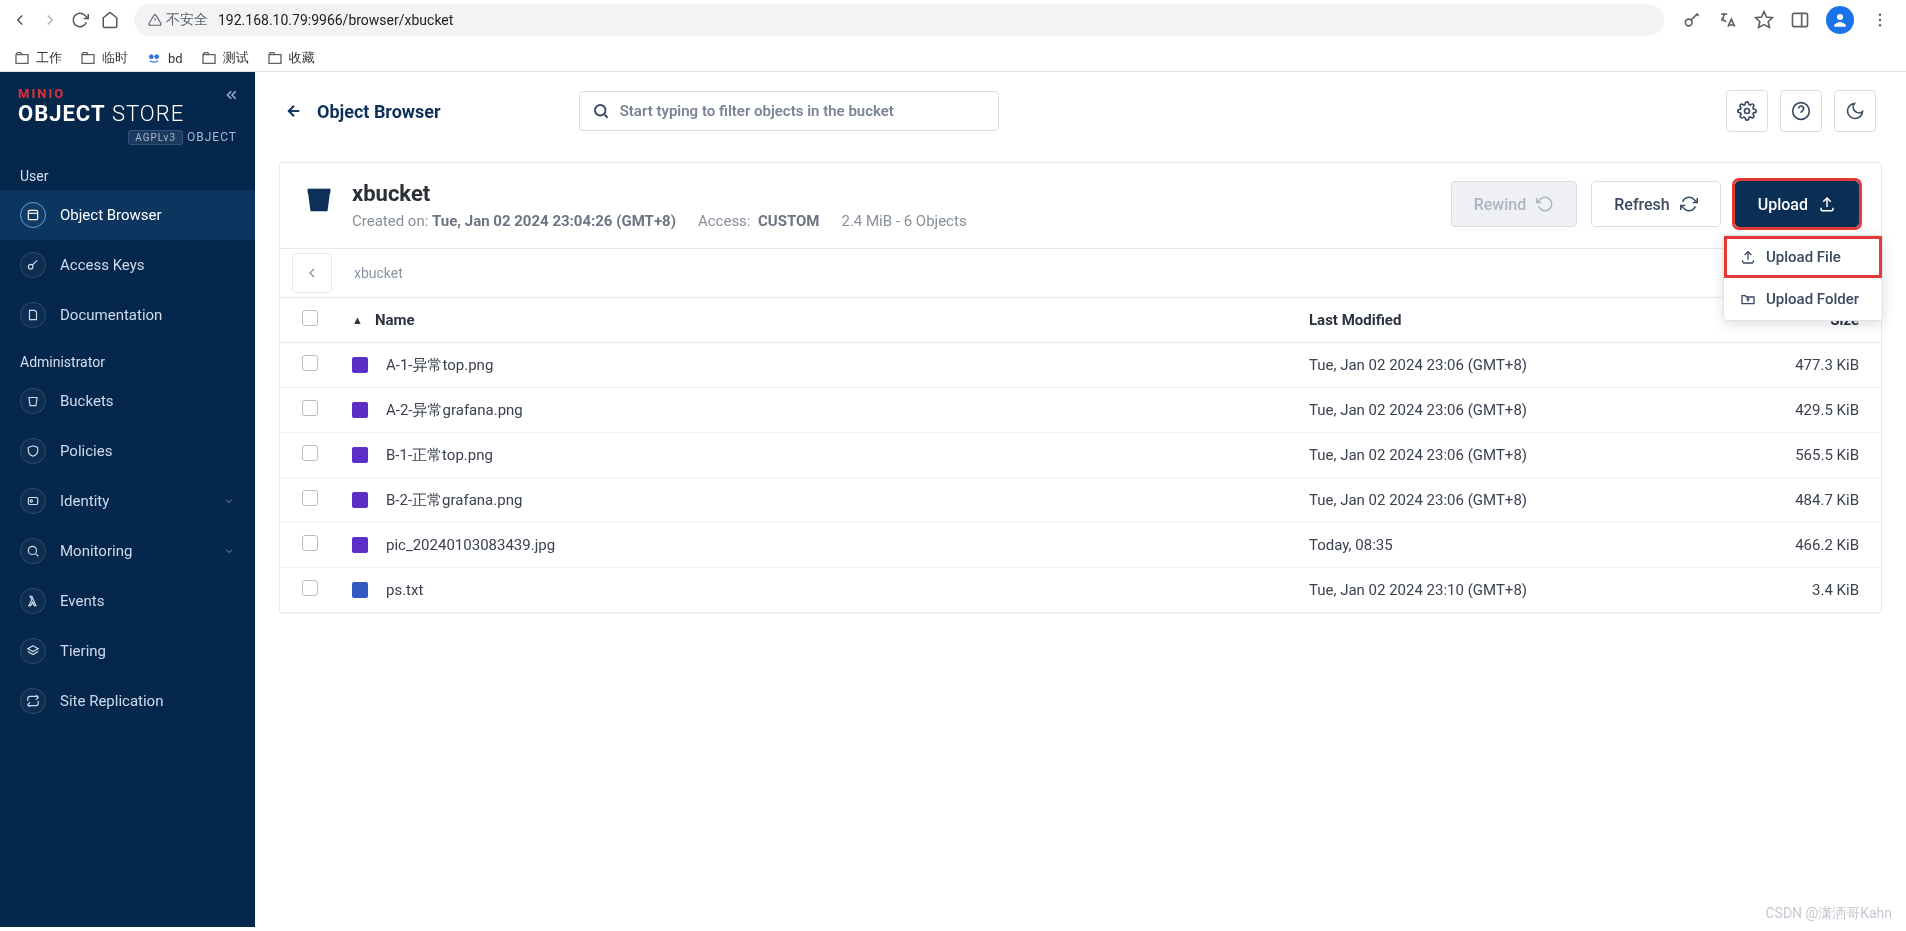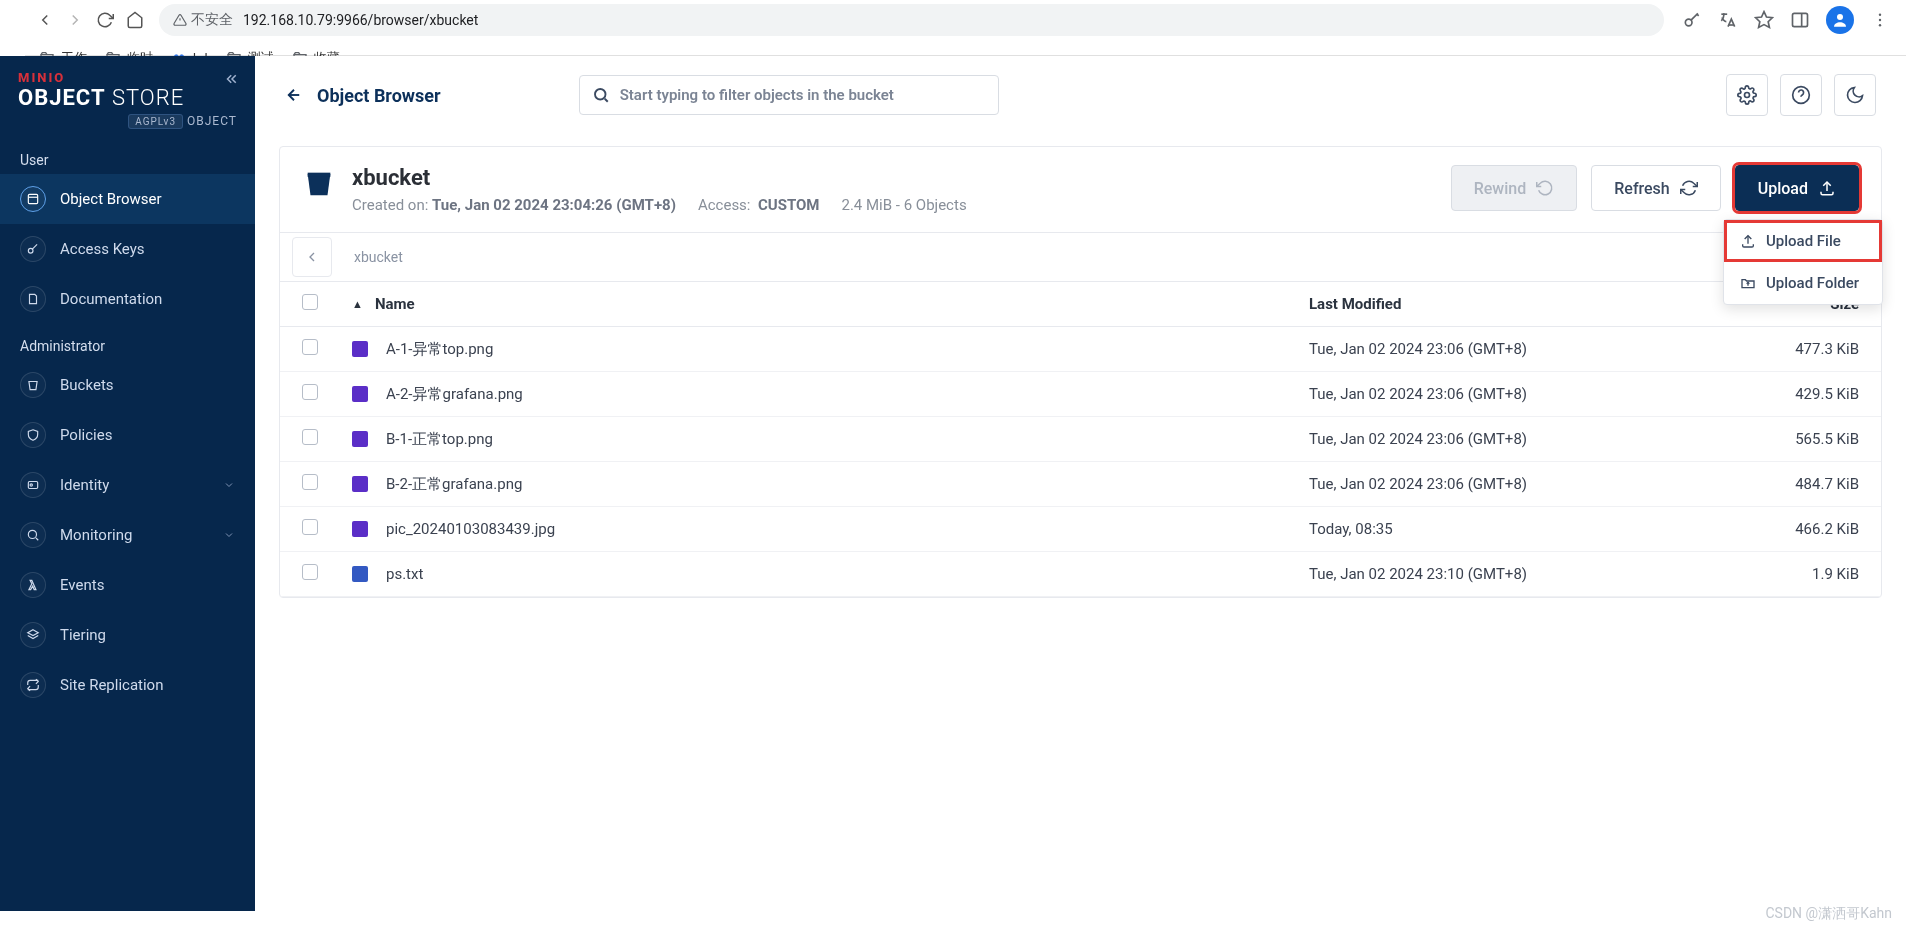--- a/index.html
+++ b/index.html
@@ -1,18 +1,18 @@
 <!DOCTYPE html>
 <html><head>
 <meta charset="utf-8">
 <style>
 * { margin:0; padding:0; box-sizing:border-box; font-family: -apple-system, BlinkMacSystemFont, "Segoe UI", Roboto, Helvetica, Arial, sans-serif; }
 body { width:1906px; height:931px; background:#fff; overflow:hidden; color:#333;}
 
-.chrome { height:56px; border-bottom:1px solid #e0e0e0; background:#fff;margin-left:25px;}
+.chrome { height:72px; border-bottom:1px solid #e0e0e0; background:#fff;}
 .toolbar { display:flex; align-items:center; height:40px; padding:0 10px; gap:10px; font-size:15px;}
 .toolbar .ic { width:20px; height:20px; display:flex; align-items:center; justify-content:center; color:#555; border-radius:50%;}
 .toolbar .ic.dis { color:#b5b5b5;}
 .urlbar { flex:1; background:#f1f3f4; border-radius:20px; height:32px; display:flex; align-items:center; padding:0 14px; gap:10px; margin:0 8px 0 4px;}
 .urlbar span {font-size:14px;color:#5f6368;}
 .urlbar .warn{display:flex;align-items:center;gap:4px;color:#5f6368;font-size:13px;}
 .chrome-right{display:flex;gap:16px;align-items:center;padding-right:6px;}
 .chrome-right .ic{color:#5f6368;}
 .avatar{width:28px;height:28px;border-radius:50%;background:#1a73e8;display:flex;align-items:center;justify-content:center;}
 .avatar svg{fill:#fff;}
@@ -494,21 +494,21 @@
   <div class="c-mod">Today, 08:35</div>
   <div class="c-size">466.2 KiB</div>
             </div>
             <div class="tr">
               <div class="c-chk"><span class="chk"></span></div>
   <div class="c-name">
                 <span class="fi txt"></span>
                 <span>ps.txt</span>
               </div>
   <div class="c-mod">Tue, Jan 02 2024 23:10 (GMT+8)</div>
-  <div class="c-size">1.9 KiB</div>
+  <div class="c-size">3.4 KiB</div>
             </div>
           </div>
       </div>
     </div>
   </div>
 </div>
 
 <div class="watermark">CSDN @潇洒哥Kahn</div>
 
 </body></html>

